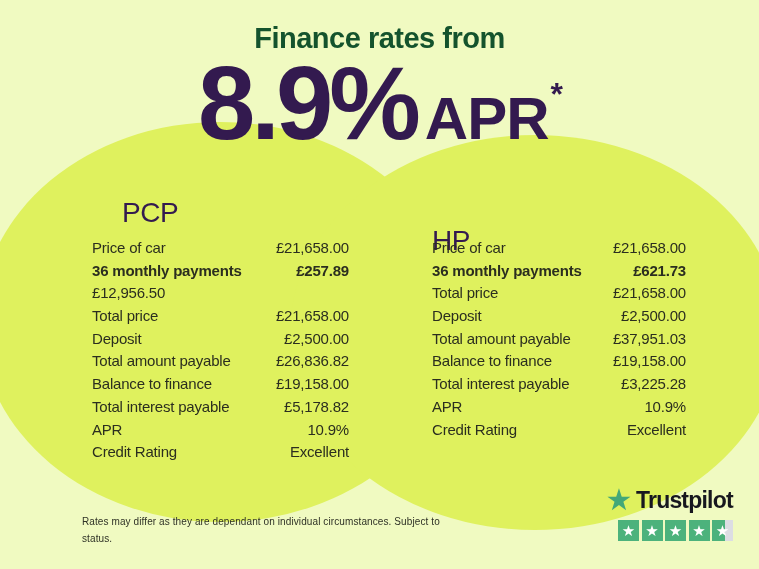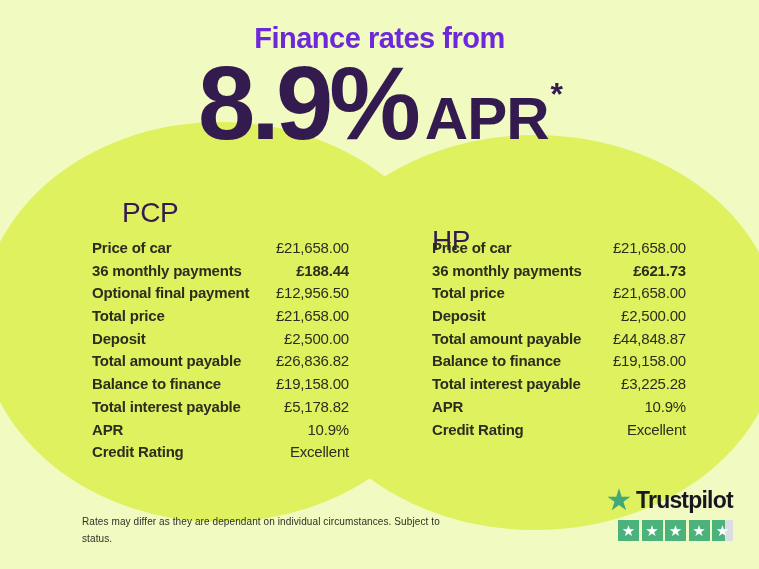--- a/index.html
+++ b/index.html
@@ -14,21 +14,21 @@
   .circle{position:absolute;border-radius:50%;background:#dff15e;}
   #circle-left{left:-20px;top:122px;width:480px;height:400px;}
   #circle-right{left:290px;top:135px;width:490px;height:395px;}
 
   .layer{position:absolute;z-index:2;}
 
   #subtitle{
     top:22px;left:0;width:100%;
     text-align:center;
     font-size:29px;font-weight:bold;letter-spacing:-0.5px;
-    color:#6d28d9;
+    color:#14532d;
   }
   #hero{
     top:52px;left:1px;width:100%;
     display:flex;justify-content:center;align-items:baseline;
     color:#331a4f;white-space:nowrap;
   }
   #hero .rate{font-size:103px;font-weight:800;letter-spacing:-4px;line-height:1;}
   #hero .apr{font-size:60px;font-weight:800;letter-spacing:-1px;line-height:1;margin-left:8px;}
   #hero .asterisk{font-size:32px;font-weight:800;line-height:1;position:relative;top:-34px;margin-left:2px;}
 
@@ -41,21 +41,21 @@
   #hp-title{left:432px;margin-top:28px;}
 
   .fin-table{top:237px;}
   #pcp-table{left:92px;width:257px;}
   #hp-table{left:432px;width:254px;}
   .fin-row{
     display:flex;justify-content:space-between;align-items:baseline;
     height:22.7px;line-height:22.7px;
     font-size:15px;letter-spacing:-0.2px;
   }
-  .fin-row .lbl{text-align:left;font-weight:bold;}
+  .fin-row .lbl{text-align:left;}
   .fin-row .val{}
   .fin-row.bold{font-weight:bold;}
 
   #disclaimer{
     left:82px;top:514px;width:360px;
     font-size:10px;line-height:16.5px;letter-spacing:0.1px;
     color:#2f3226;
   }
 
   #trustpilot{left:602px;top:484px;width:140px;}
@@ -97,24 +97,23 @@
   <div class="layer col-title" id="pcp-title">PCP</div>
   <div class="layer col-title" id="hp-title">HP</div>
 
   <div class="layer fin-table" id="pcp-table">
     <div class="fin-row">
         <span class="lbl">Price of car</span>
         <span class="val">£21,658.00</span>
       </div>
     <div class="fin-row bold">
         <span class="lbl">36 monthly payments</span>
-        <span class="val">£188.44</span>
-      </div>
-    <div class="fin-row">
-        <span class="lbl">Optional final payment</span>
+        <span class="val">£257.89</span>
+      </div>
+    <div class="fin-row">
         <span class="val">£12,956.50</span>
       </div>
     <div class="fin-row">
         <span class="lbl">Total price</span>
         <span class="val">£21,658.00</span>
       </div>
     <div class="fin-row">
         <span class="lbl">Deposit</span>
         <span class="val">£2,500.00</span>
       </div>
@@ -152,21 +151,21 @@
     <div class="fin-row">
         <span class="lbl">Total price</span>
         <span class="val">£21,658.00</span>
       </div>
     <div class="fin-row">
         <span class="lbl">Deposit</span>
         <span class="val">£2,500.00</span>
       </div>
     <div class="fin-row">
         <span class="lbl">Total amount payable</span>
-        <span class="val">£44,848.87</span>
+        <span class="val">£37,951.03</span>
       </div>
     <div class="fin-row">
         <span class="lbl">Balance to finance</span>
         <span class="val">£19,158.00</span>
       </div>
     <div class="fin-row">
         <span class="lbl">Total interest payable</span>
         <span class="val">£3,225.28</span>
       </div>
     <div class="fin-row">

